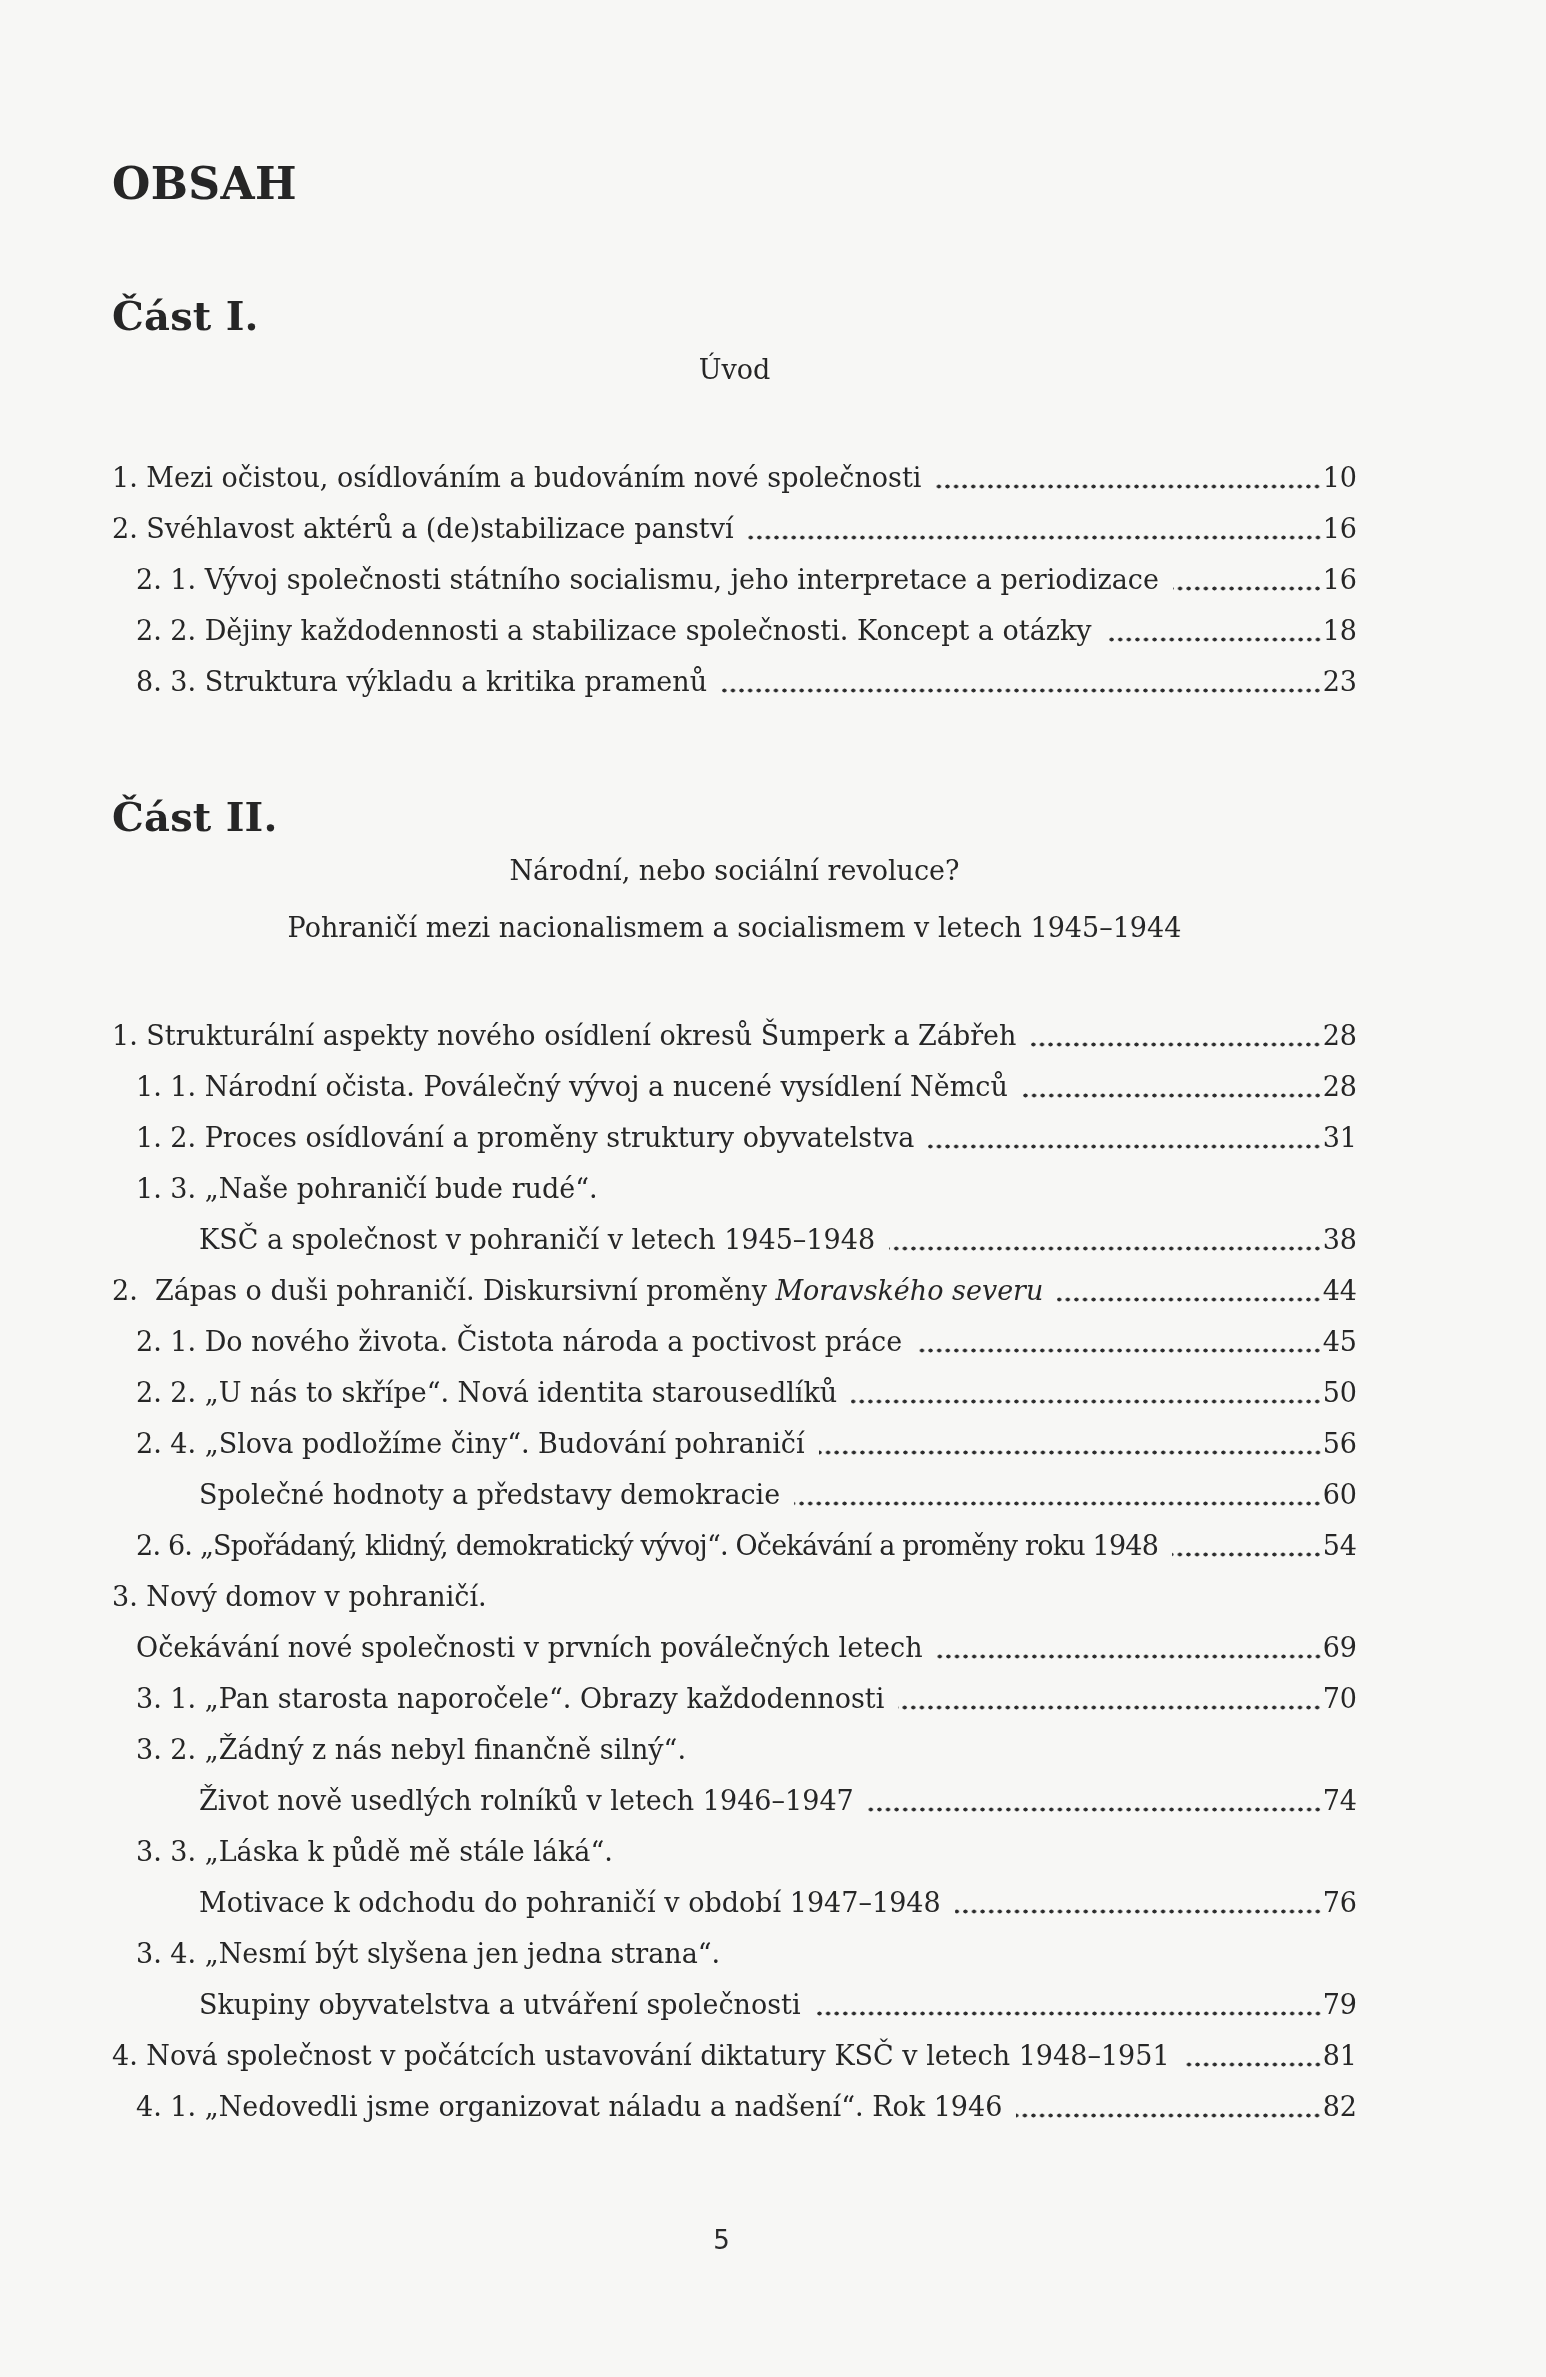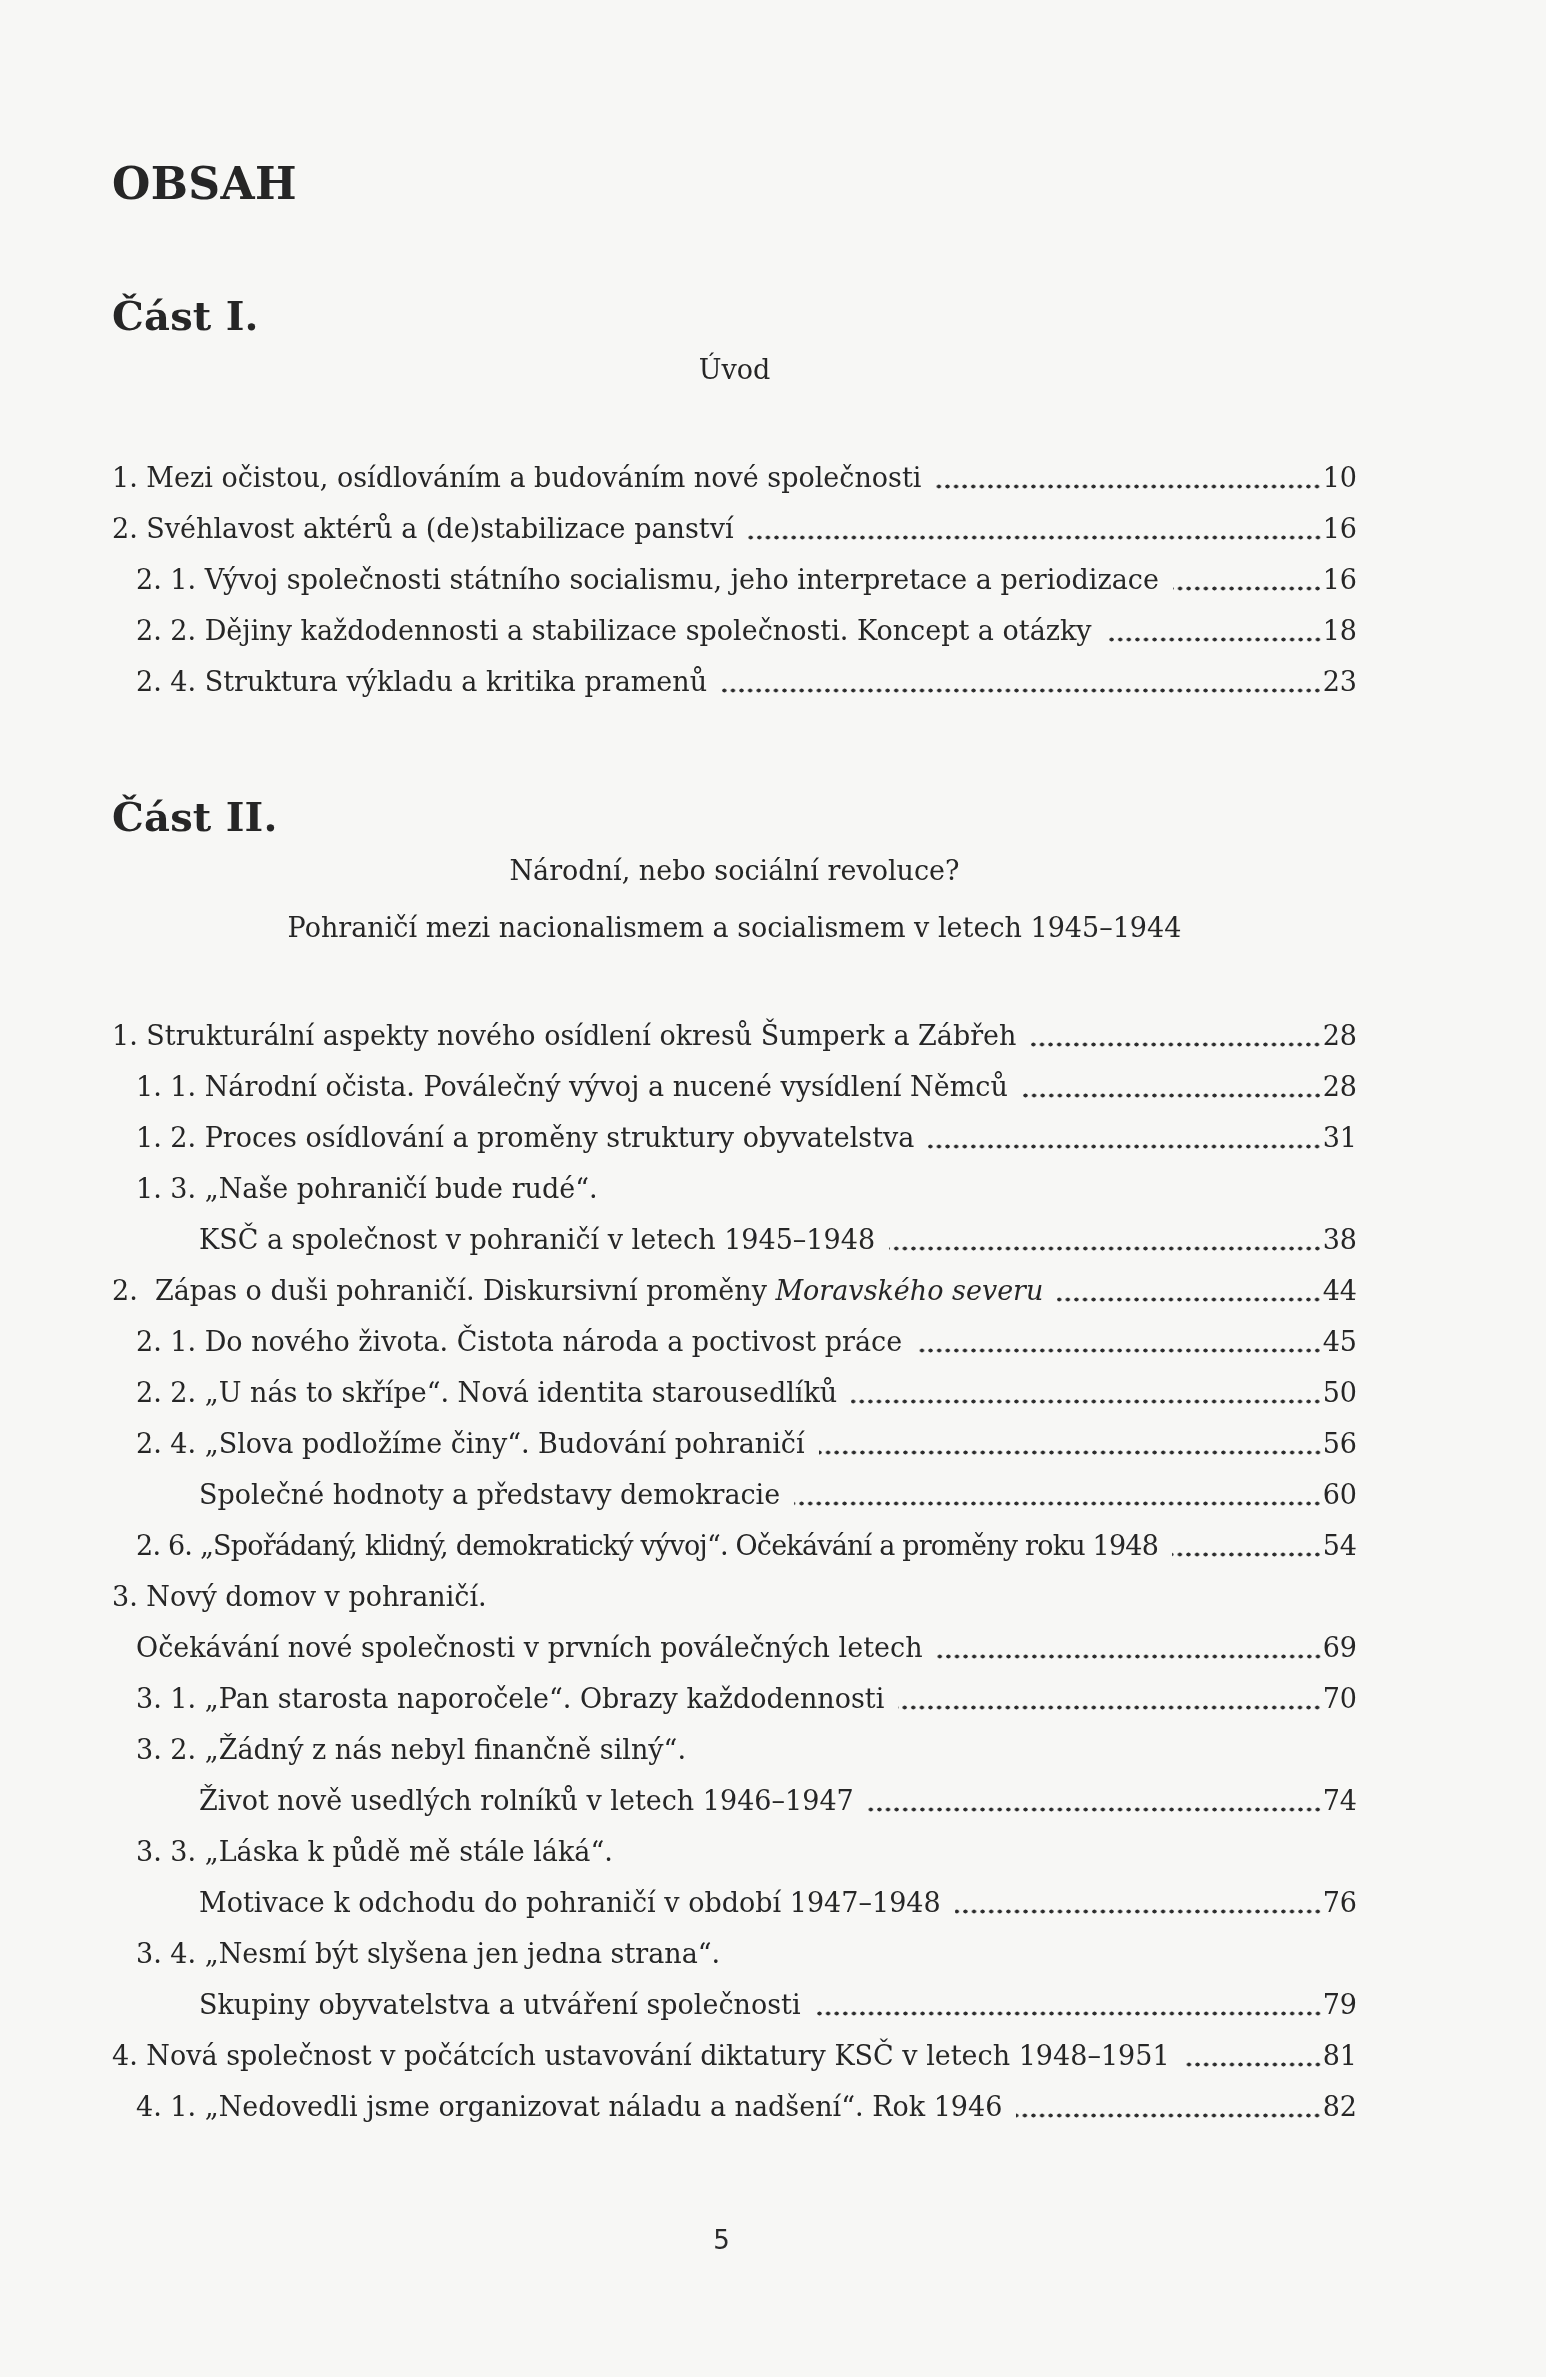--- a/index.html
+++ b/index.html
@@ -98,21 +98,21 @@
               <span class="toc-text">2. 1. Vývoj společnosti státního socialismu, jeho interpretace a periodizace</span>
               <div class="toc-dots"></div>
               <span class="toc-page">16</span>
             </div>
             <div class="toc-line indent-1">
               <span class="toc-text">2. 2. Dějiny každodennosti a stabilizace společnosti. Koncept a otázky</span>
               <div class="toc-dots"></div>
               <span class="toc-page">18</span>
             </div>
             <div class="toc-line indent-1">
-              <span class="toc-text">2. 4. Struktura výkladu a kritika pramenů</span>
+              <span class="toc-text">8. 3. Struktura výkladu a kritika pramenů</span>
               <div class="toc-dots"></div>
               <span class="toc-page">23</span>
             </div>
           </div>
         </div>
         <div class="section">
           <div class="section-heading">Část II.</div>
           <div class="section-sub">Národní, nebo sociální revoluce?</div>
           <div class="section-sub">Pohraničí mezi nacionalismem a socialismem v letech 1945–1944</div>
           <div class="entries">

